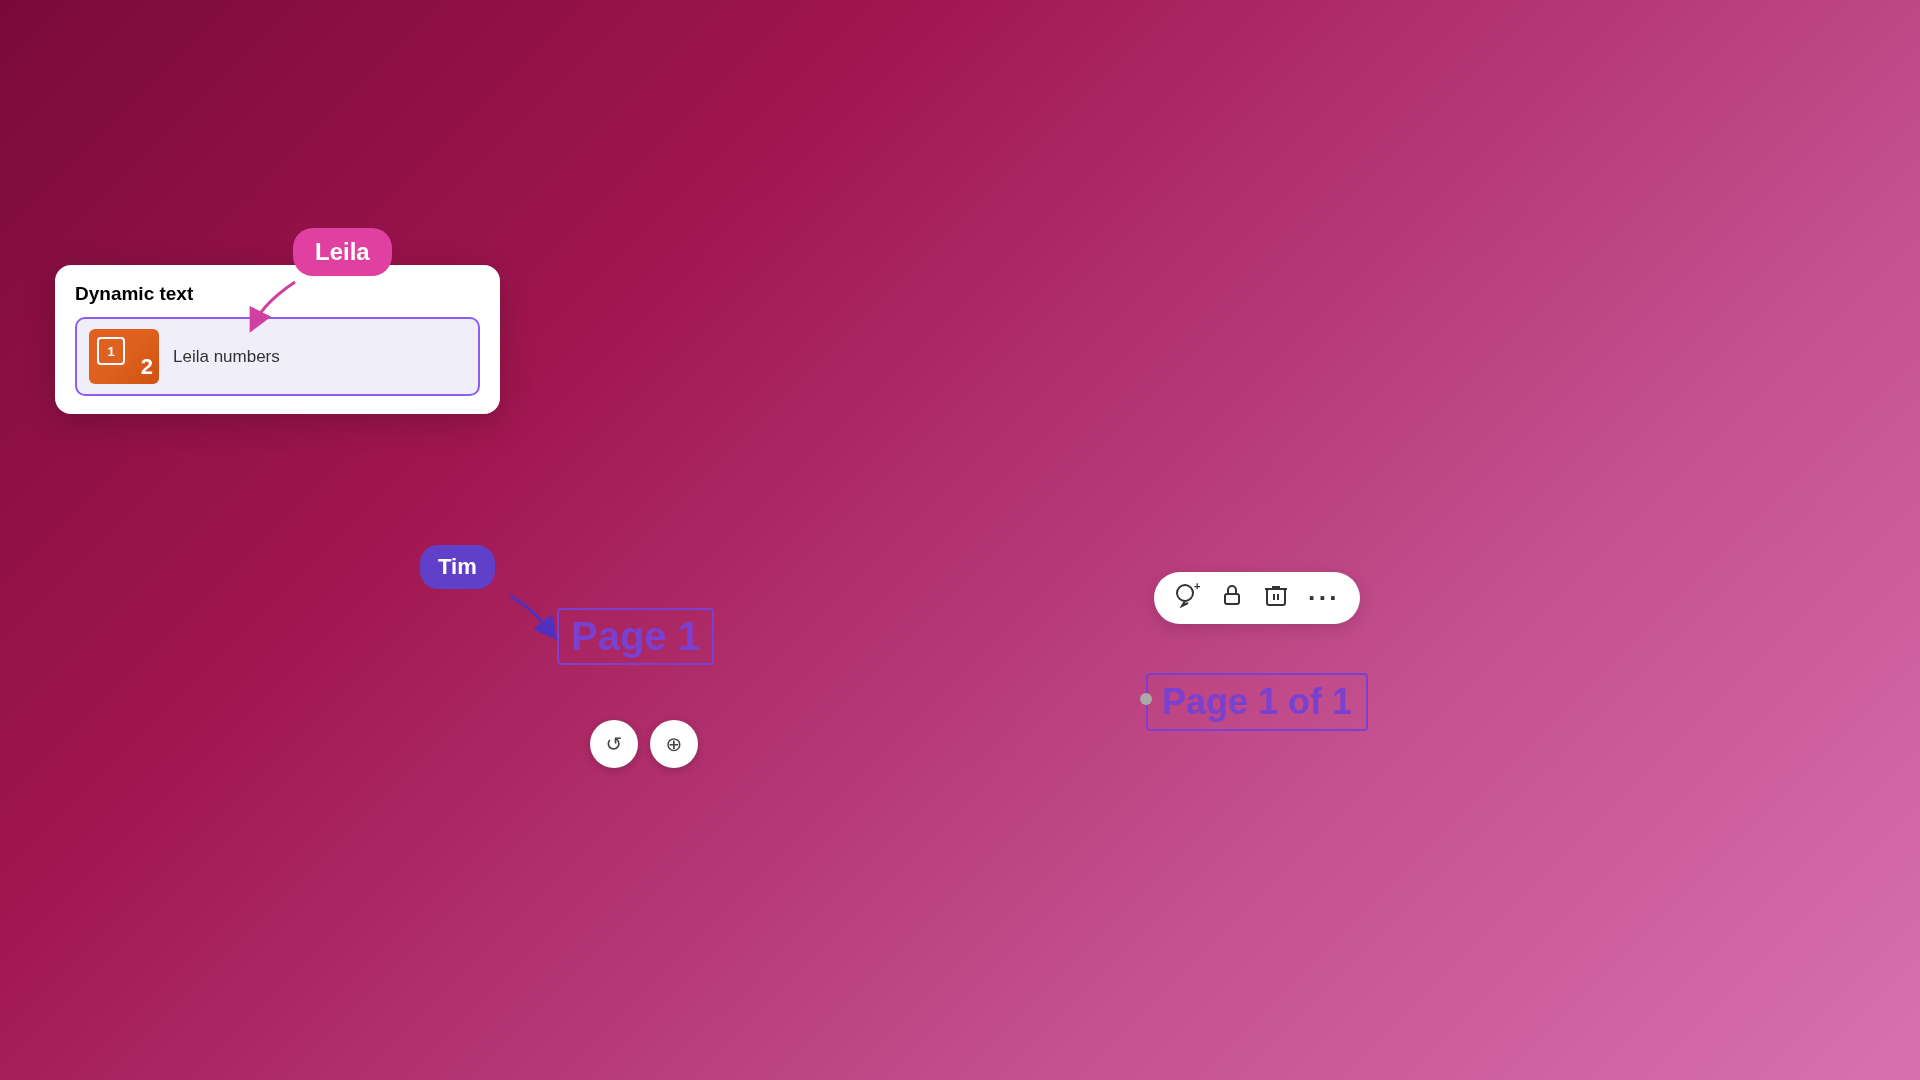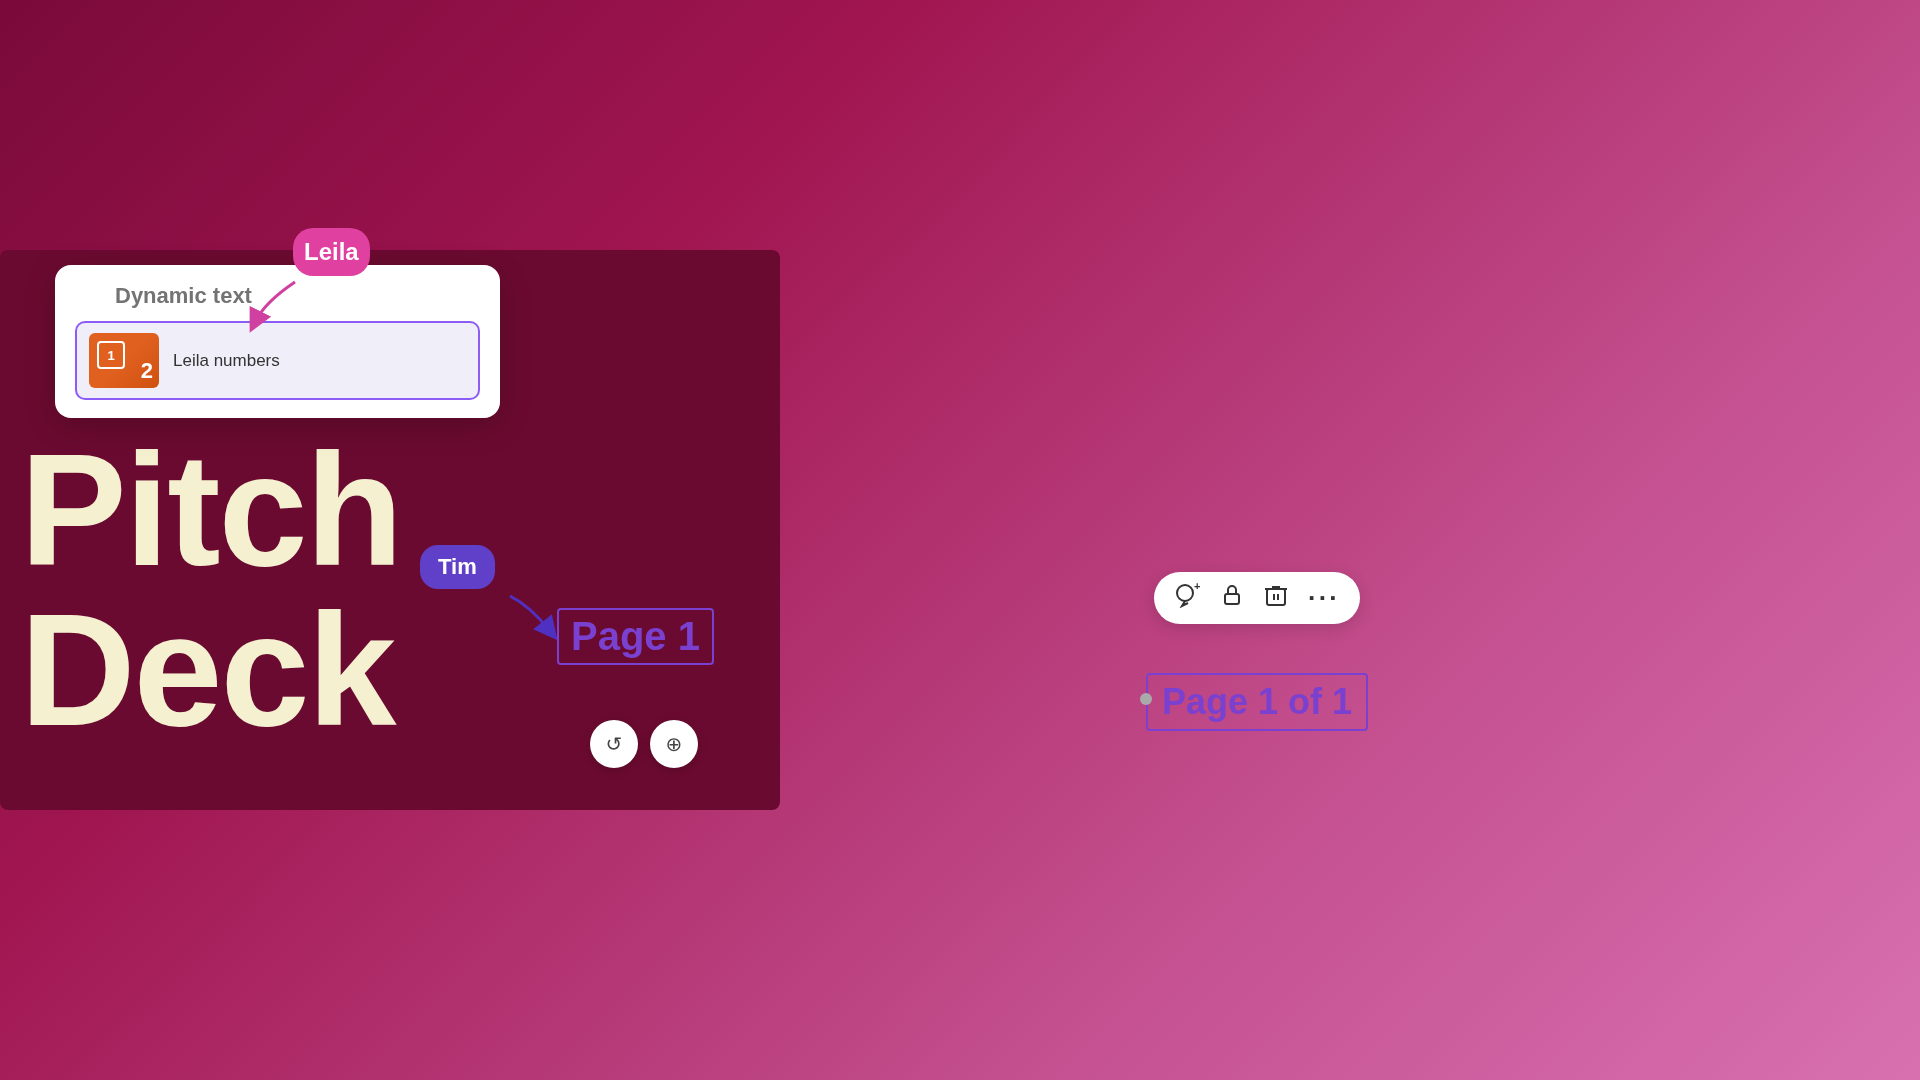--- a/index.html
+++ b/index.html
@@ -50,25 +50,24 @@
       top: 265px;
       width: 445px;
       background: white;
       border-radius: 16px;
       padding: 18px 20px;
       box-shadow: 0 8px 32px rgba(0,0,0,0.2);
       z-index: 10;
     }
 
     .dynamic-text-title {
-      font-size: 22px;
+      font-size: 19px;
       font-weight: 600;
-      color: #737373;
+      color: #000000;
       margin-bottom: 12px;
-      margin-left: 40px;
     }
 
     .dynamic-text-item {
       display: flex;
       align-items: center;
       gap: 14px;
       background: #f0eef8;
       border: 2px solid #8b5cf6;
       border-radius: 10px;
       padding: 10px 12px;
@@ -117,21 +116,21 @@
 
     
     .leila-bubble {
       position: absolute;
       left: 293px;
       top: 228px;
       background: #e040a0;
       color: white;
       font-size: 24px;
       font-weight: 700;
-      padding: 10px 11px;
+      padding: 10px 22px;
       border-radius: 20px;
       z-index: 20;
     }
 
     
     .tim-bubble {
       position: absolute;
       left: 420px;
       top: 545px;
       background: #6040c8;
@@ -254,24 +253,20 @@
       top: 586px;
       z-index: 19;
       overflow: visible;
     }
   </style>
 </head>
 <body>
 
 <div class="canvas">
 
-  <div class="slide-preview">
-    <div class="pitch-deck-text" style="white-space:pre-line;">Pitch
-Deck</div>
-  </div>
 
   <div class="dynamic-text-panel">
     <div class="dynamic-text-title">Dynamic text</div>
     <div class="dynamic-text-item">
       <div class="item-thumbnail">
         <div class="item-thumbnail-icon">1</div>
         <div class="item-thumbnail-num">2</div>
       </div>
       <div class="item-label">Leila numbers</div>
     </div>

